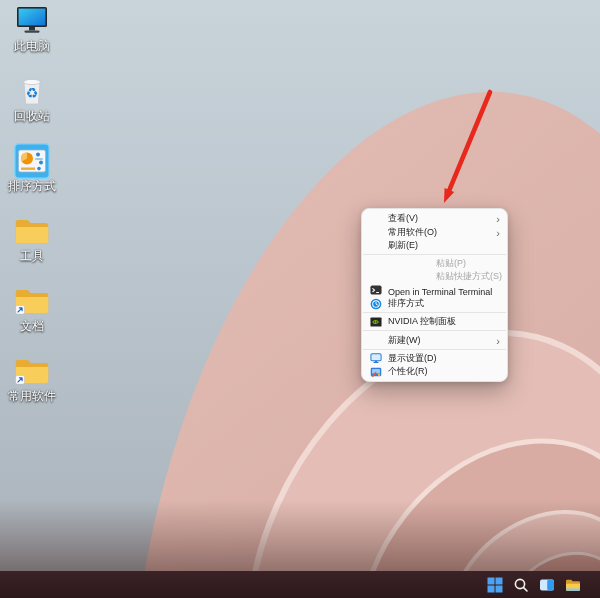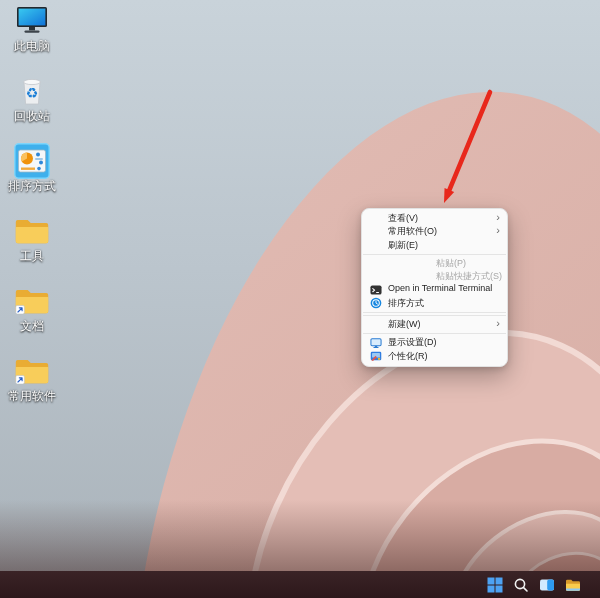--- a/index.html
+++ b/index.html
@@ -14,21 +14,21 @@
   .desktop-icon { width:58px; height:70px; display:flex; flex-direction:column; align-items:center; cursor:default; }
   .di-glyph { width:38px; height:38px; display:flex; align-items:center; justify-content:center; }
   .di-glyph svg { width:36px; height:36px; }
   .di-label { margin-top:1px; font-size:12px; line-height:10px; color:#fff; text-align:center;
               text-shadow:0 1px 2px rgba(0,0,0,.85), 0 0 2px rgba(0,0,0,.6); max-width:58px; }
 
   
   #context-menu { position:absolute; left:361px; top:208px; width:147px; background:#fafafa;
                   border:1px solid #e2e2e2; border-radius:8px; padding:3px 0;
                   box-shadow:0 10px 24px rgba(0,0,0,.28), 0 2px 6px rgba(0,0,0,.15); }
-  .menu-item { display:flex; align-items:flex-start; height:13.3px; padding:0 7px 0 7px; font-size:9px; color:#1f1f1f; cursor:default; }
+  .menu-item { display:flex; align-items:flex-end; height:13.3px; padding:0 7px 0 7px; font-size:9px; color:#1f1f1f; cursor:default; }
   .mi-icon { width:13px; height:13px; margin-right:6px; flex:0 0 13px; display:flex; align-items:center; justify-content:center; }
   .mi-icon svg { width:12px; height:12px; }
   .mi-label { flex:1; white-space:nowrap; letter-spacing:0; }
   .mi-chevron { width:9px; text-align:right; color:#6a6a6a; font-size:11px; line-height:11px; }
   .menu-item.disabled .mi-label { color:#a8a8a8;margin-left:48px; }
   .menu-separator { height:1px; background:#e4e4e4; margin:2px 1px; }
 
   
   #annotation { position:absolute; inset:0; pointer-events:none; }
 
@@ -209,20 +209,31 @@
     <circle cx="6.5" cy="6.5" r="3.6" fill="none" stroke="#ffffff" stroke-width="1.1"></circle>
     <path d="M6.5 4.6 v2 l1.6 1" stroke="#ffffff" stroke-width="1" fill="none" stroke-linecap="round"></path>
   </svg>
 </span>
     <span class="mi-label">排序方式</span>
     <span class="mi-chevron"></span>
   </div>
 
   <div class="menu-separator"></div>
 
+  <div class="menu-item" role="menuitem">
+    <span class="mi-icon">
+  <svg viewBox="0 0 13 13">
+    <rect x="0.5" y="1.5" width="12" height="10" rx="1" fill="#262626"></rect>
+    <path d="M3 6.5 c1.4-2.2 4.6-2.4 6 0 c-1.4 2.2-4.6 2.4-6 0 Z" fill="none" stroke="#76b900" stroke-width="1.1"></path>
+    <circle cx="6" cy="6.5" r="1" fill="#76b900"></circle>
+  </svg>
+</span>
+    <span class="mi-label">NVIDIA 控制面板</span>
+    <span class="mi-chevron"></span>
+  </div>
 
   <div class="menu-separator"></div>
 
   <div class="menu-item" role="menuitem">
     <span class="mi-icon"></span>
     <span class="mi-label">新建(W)</span>
     <span class="mi-chevron">›</span>
   </div>
 
   <div class="menu-separator"></div>

